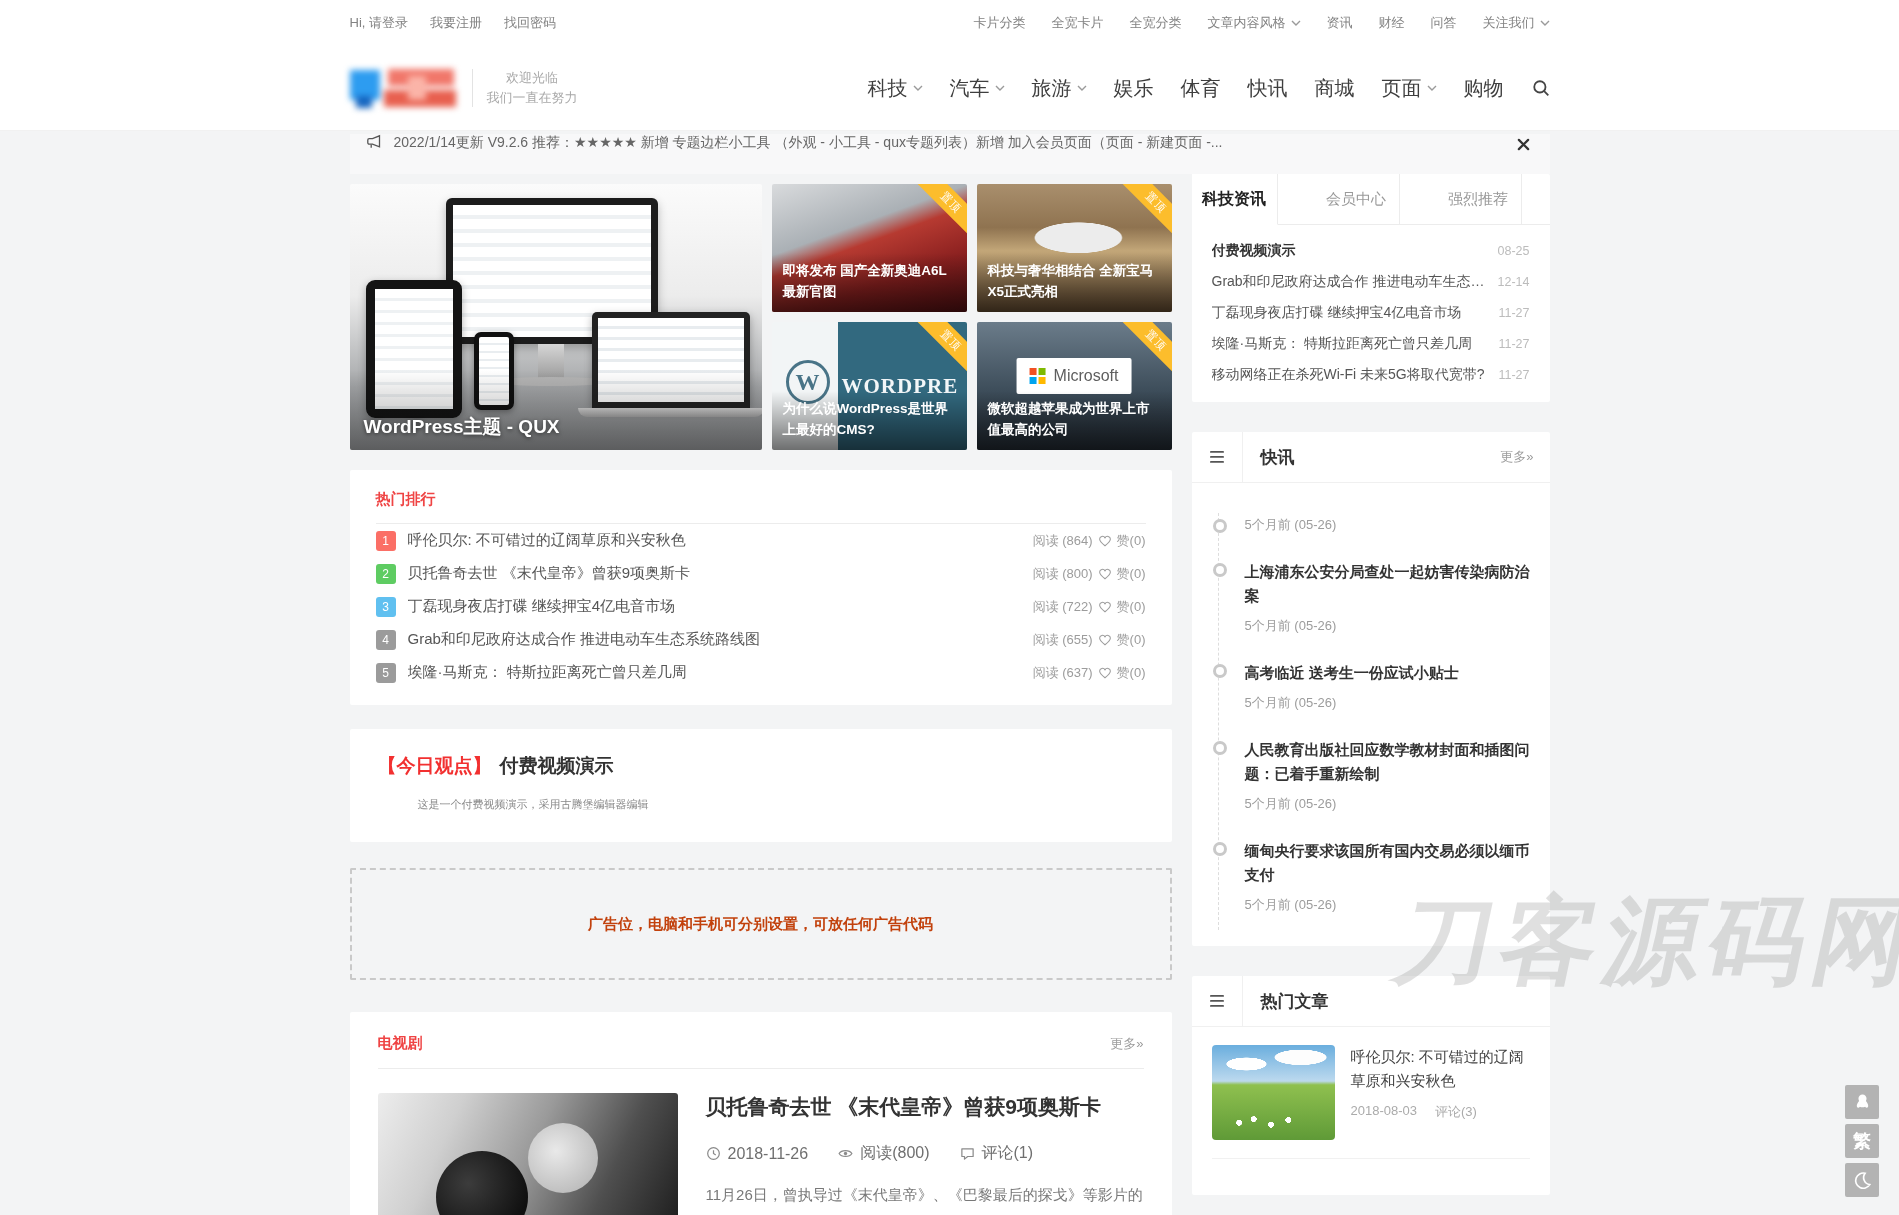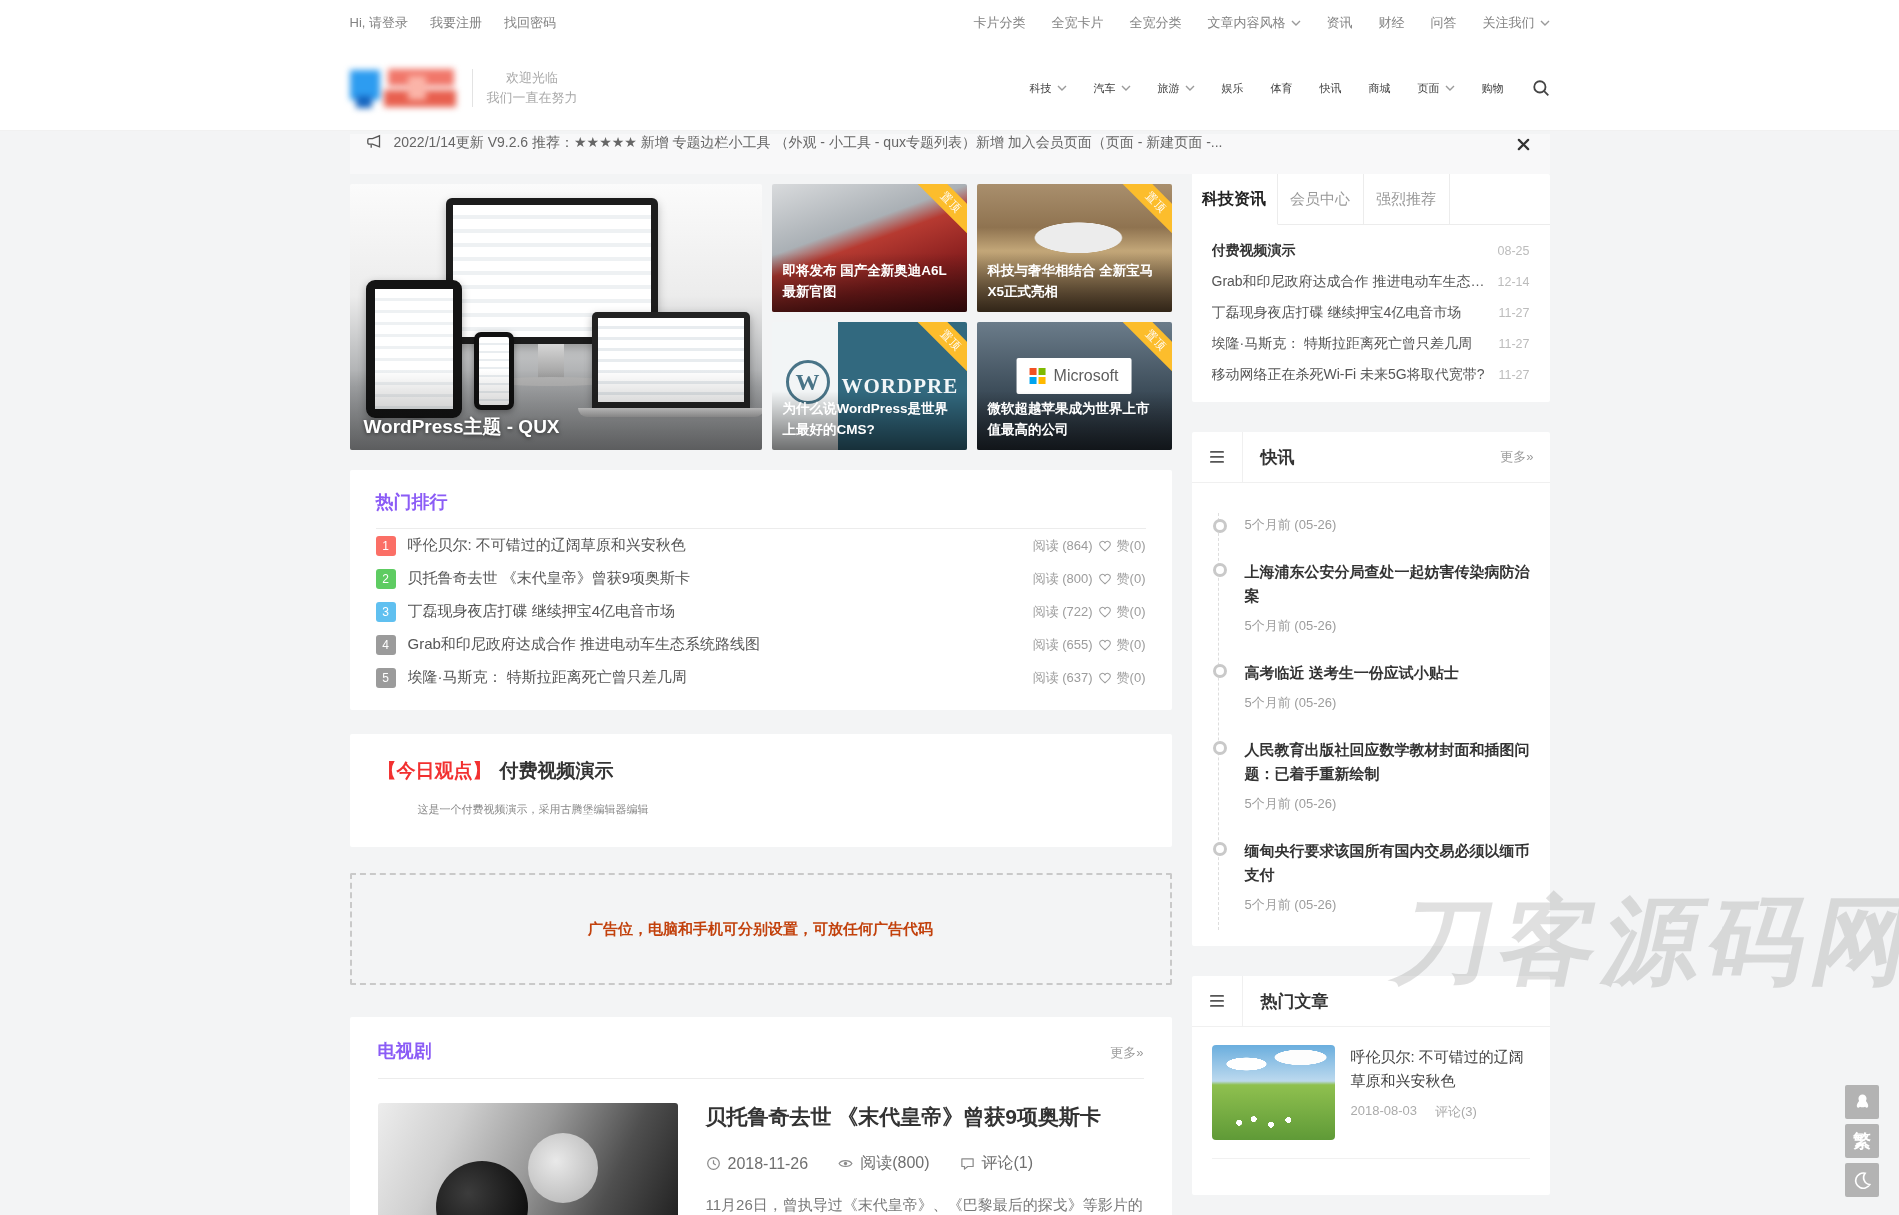--- a/index.html
+++ b/index.html
@@ -25,21 +25,21 @@
   .header .wrap{height:84px;display:flex;align-items:center;}
   .logo{width:112px;height:44px;position:relative;overflow:hidden;filter:blur(3px);flex-shrink:0;}
   .logo i{position:absolute;display:block;}
   .logo .b1{left:0;top:4px;width:30px;height:30px;background:#2d9cf0;}
   .logo .b2{left:6px;top:30px;width:16px;height:12px;background:#1565c0;}
   .logo .r1{left:38px;top:3px;width:66px;height:17px;background:#f1776a;}
   .logo .r2{left:34px;top:24px;width:72px;height:17px;background:#e8604f;}
   .logo .r3{left:58px;top:10px;width:18px;height:24px;background:#fbb4a8;}
   .logo-divider{width:1px;height:38px;background:#e3e3e3;margin:0 14px 0 10px;}
   .tagline{font-size:13px;color:#a8a8a8;line-height:1.55;}
-  .nav{display:flex;align-items:center;gap:27px;margin-left:auto;font-size:11px;color:#3e3e3e;}
+  .nav{display:flex;align-items:center;gap:27px;margin-left:auto;font-size:20px;color:#3e3e3e;}
   .nav-item{display:flex;align-items:center;gap:5px;cursor:pointer;white-space:nowrap;}
   .search-btn{margin-left:28px;color:#444;cursor:pointer;}
 
   
   .announce{margin-top:3px;height:40px;background:#f8f8f9;display:flex;align-items:flex-start;padding:0 16px;box-sizing:border-box;}
   .announce .megaphone{color:#555;margin-right:12px;}
   .announce .a-text{flex:1;font-size:14px;color:#666;white-space:nowrap;overflow:hidden;}
   .announce .a-close{color:#333;cursor:pointer;padding:4px;}
 
   
@@ -83,21 +83,21 @@
   .photo-badge:empty,.photo-text:empty{display:none;}
 
   
   .columns{display:flex;gap:20px;align-items:flex-start;}
   .main-col{width:822px;}
   .side-col{width:358px;}
 
   
   .card{background:#fff;border-radius:2px;}
   .rank-card{margin-top:20px;padding:20px 26px 16px;}
-  .sec-title{font-size:18px;font-weight:bold;color:#8b5cf6;}
+  .sec-title{font-size:15px;font-weight:bold;color:#ef4444;}
   .rank-card .sec-title{padding-bottom:14px;border-bottom:1px solid #ececec;}
   .rank-row{display:flex;align-items:center;height:33px;cursor:pointer;}
   .rank-num{width:20px;height:20px;border-radius:3px;color:#fff;font-size:12px;display:flex;align-items:center;justify-content:center;flex-shrink:0;}
   .rank-title{flex:1;margin-left:12px;font-size:15px;color:#555;white-space:nowrap;overflow:hidden;text-overflow:ellipsis;}
   .rank-meta{display:flex;align-items:center;gap:5px;font-size:13px;color:#9c9c9c;flex-shrink:0;}
   .heart{width:14px;height:13px;color:#9c9c9c;}
 
   
   .today-card{margin-top:24px;padding:24px 28px 30px;}
   .today-line{font-size:19px;font-weight:bold;cursor:pointer;}
@@ -118,21 +118,21 @@
   .article-photo::after{content:"";position:absolute;left:58px;top:58px;width:92px;height:92px;border-radius:50%;background:radial-gradient(circle at 35% 35%,#3c3c3c,#101010 72%);}
   .article-photo::before{content:"";position:absolute;left:150px;top:30px;width:70px;height:70px;border-radius:50%;background:radial-gradient(circle at 40% 40%,#e9e9e9,#bdbdbd 75%);}
   .art-title{font-size:21px;font-weight:bold;color:#333;cursor:pointer;}
   .art-meta{display:flex;align-items:center;gap:30px;margin-top:22px;font-size:16px;color:#6f6f6f;}
   .art-meta .m{display:flex;align-items:center;gap:7px;}
   .art-meta svg{width:15px;height:15px;color:#8a8a8a;}
   .art-excerpt{margin-top:16px;font-size:15px;color:#787878;line-height:2.05;}
 
   
   .tab-box{margin-top:0;}
-  .tabs{display:flex;border-bottom:1px solid #ececec;height:50px;}
+  .tabs{display:flex;border-bottom:1px solid #ececec;height:50px;gap:36px;}
   .tab{width:86px;display:flex;align-items:center;justify-content:center;font-size:15px;color:#999;border-right:1px solid #ececec;cursor:pointer;box-sizing:border-box;}
   .tab.active{font-size:16px;font-weight:bold;color:#222;background:#fff;margin-bottom:-1px;border-bottom:1px solid #fff;}
   .tab-list{padding:10px 20px 12px;}
   .tab-row{display:flex;align-items:center;justify-content:space-between;height:31px;cursor:pointer;}
   .tab-row .t{flex:1;font-size:14px;color:#555;white-space:nowrap;overflow:hidden;text-overflow:ellipsis;margin-right:12px;}
   .tab-row.bold .t{font-weight:bold;color:#333;}
   .tab-row .d{font-size:12.5px;color:#bcbcbc;flex-shrink:0;}
 
   
   .side-box{margin-top:30px;}

